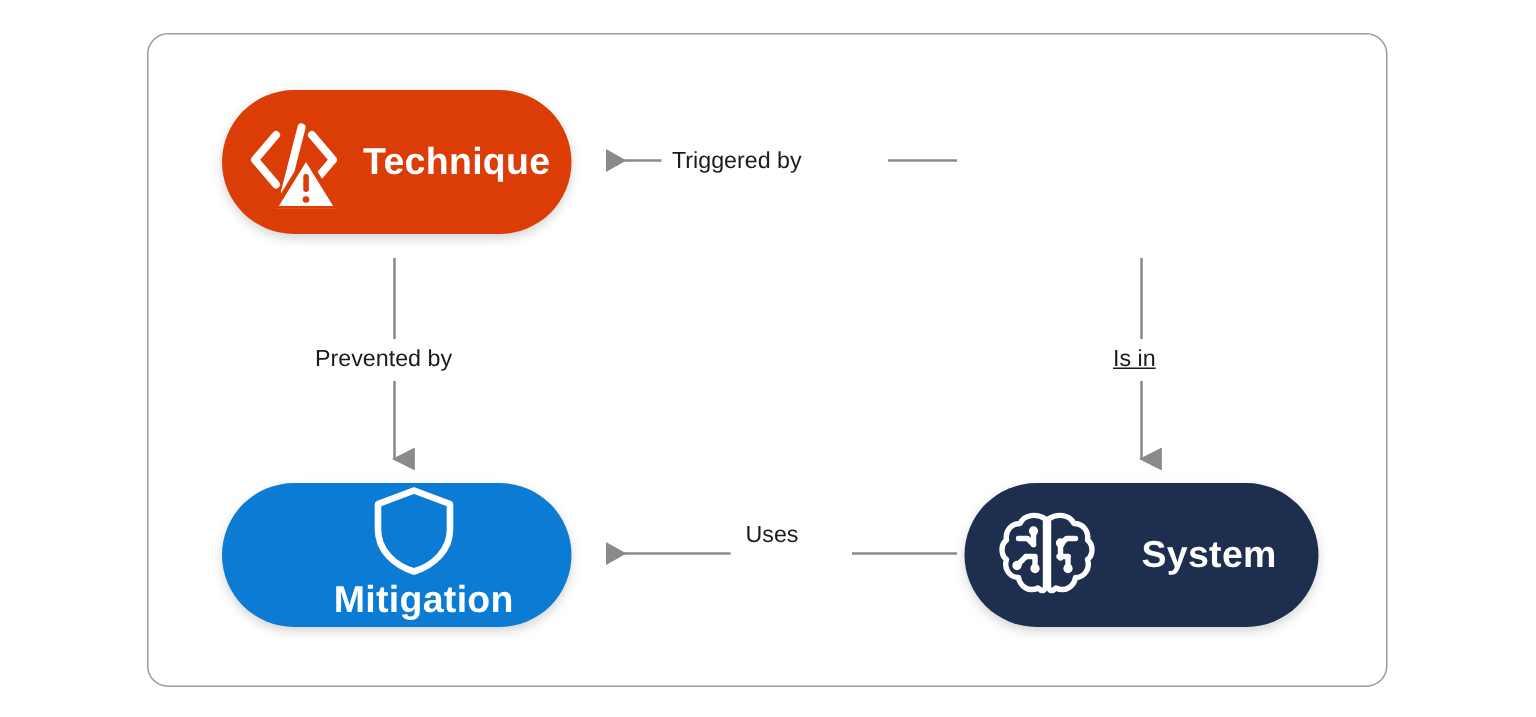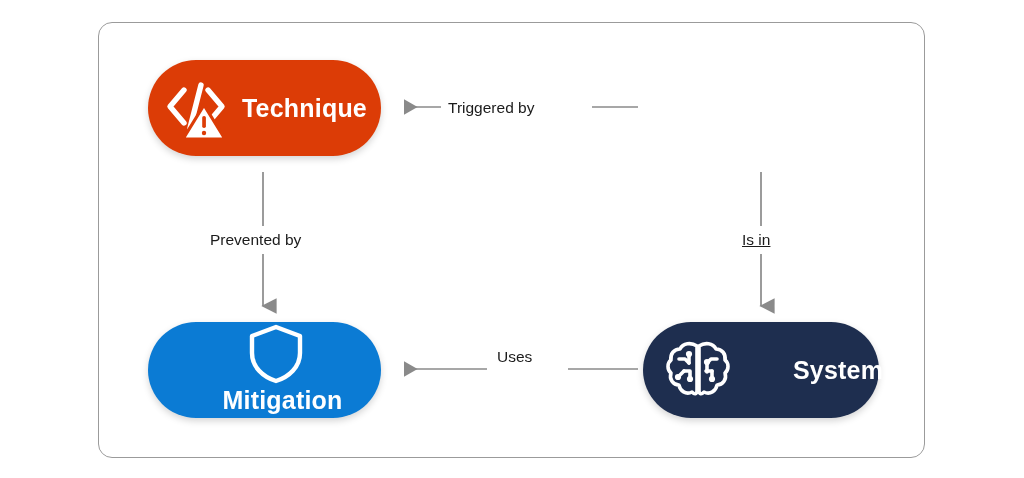--- a/index.html
+++ b/index.html
@@ -78,21 +78,21 @@
     padding-left: 22px;
     flex-direction: column;
   }
   #node-mitigation .node-label { font-size: 25px; margin-left: 14px; }
 
   #node-system {
     left: 643px; top: 322px; width: 236px; height: 96px;
     background: #1E2E4F;
     padding-left: 22px;
   }
-  #node-system .node-label { font-size: 25px; margin-left: 62px; }
+  #node-system .node-label { font-size: 25px; margin-left: 30px; }
 
   
   .edge-svg {
     position: absolute;
     left: 0; top: 0;
     width: 1024px; height: 478px;
     pointer-events: none;
   }
   .edge-label {
     position: absolute;

